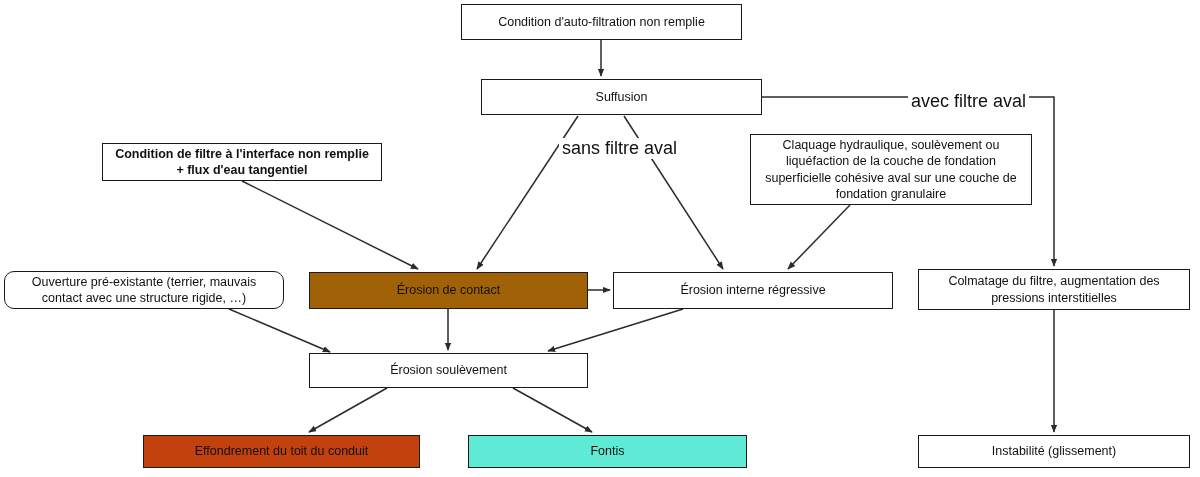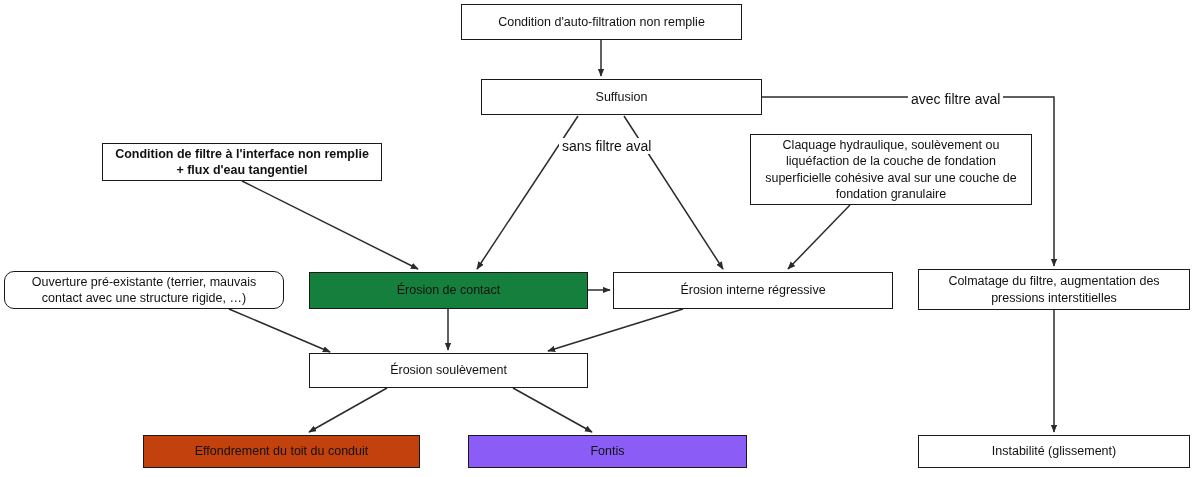--- a/index.html
+++ b/index.html
@@ -38,21 +38,21 @@
     line-height: 1.32;
     padding: 2px 6px;
     z-index: 2;
   }
   .node-label {
     display: block;
     white-space: pre-line;
   }
   .edge-label {
     position: absolute;
-    font-size: 14px;
+    font-size: 18px;
     color: #111111;
     background: #ffffff;
     padding: 0 3px;
     white-space: nowrap;
     z-index: 3;
   }
 </style>
 </head>
 <body>
 
@@ -95,37 +95,37 @@
       <div class="node" style="left: 750px; top: 134px; width: 282px; height: 71px; border-color: rgb(26, 26, 26); background: rgb(255, 255, 255); color: rgb(17, 17, 17);">
         <span class="node-label">Claquage hydraulique, soulèvement ou
 liquéfaction de la couche de fondation
 superficielle cohésive aval sur une couche de
 fondation granulaire</span>
       </div>
       <div class="node" style="left: 4px; top: 271px; width: 280px; height: 38px; border-color: rgb(26, 26, 26); background: rgb(255, 255, 255); color: rgb(17, 17, 17); border-radius: 10px;">
         <span class="node-label">Ouverture pré-existante (terrier, mauvais
 contact avec une structure rigide, …)</span>
       </div>
-      <div class="node" style="left: 309px; top: 272px; width: 279px; height: 37px; border-color: rgb(26, 26, 26); background: #15803d; color: rgb(17, 17, 17);">
+      <div class="node" style="left: 309px; top: 272px; width: 279px; height: 37px; border-color: rgb(26, 26, 26); background: #a16207; color: rgb(17, 17, 17);">
         <span class="node-label">Érosion de contact</span>
       </div>
       <div class="node" style="left: 613px; top: 272px; width: 280px; height: 37px; border-color: rgb(26, 26, 26); background: rgb(255, 255, 255); color: rgb(17, 17, 17);">
         <span class="node-label">Érosion interne régressive</span>
       </div>
       <div class="node" style="left: 918px; top: 269px; width: 272px; height: 41px; border-color: rgb(26, 26, 26); background: rgb(255, 255, 255); color: rgb(17, 17, 17);">
         <span class="node-label">Colmatage du filtre, augmentation des
 pressions interstitielles</span>
       </div>
       <div class="node" style="left: 309px; top: 353px; width: 279px; height: 35px; border-color: rgb(26, 26, 26); background: rgb(255, 255, 255); color: rgb(17, 17, 17);">
         <span class="node-label">Érosion soulèvement</span>
       </div>
       <div class="node" style="left: 143px; top: 435px; width: 277px; height: 33px; border-color: rgb(26, 26, 26); background: #c2410c; color: rgb(17, 17, 17);">
         <span class="node-label">Effondrement du toit du conduit</span>
       </div>
-      <div class="node" style="left: 468px; top: 435px; width: 279px; height: 33px; border-color: rgb(26, 26, 26); background: #8b5cf6; color: rgb(17, 17, 17);">
+      <div class="node" style="left: 468px; top: 435px; width: 279px; height: 33px; border-color: rgb(26, 26, 26); background: #5eead4; color: rgb(17, 17, 17);">
         <span class="node-label">Fontis</span>
       </div>
       <div class="node" style="left: 918px; top: 435px; width: 272px; height: 33px; border-color: rgb(26, 26, 26); background: rgb(255, 255, 255); color: rgb(17, 17, 17);">
         <span class="node-label">Instabilité (glissement)</span>
       </div>
     </div>
   <div id="edge-label-layer">
       <div class="edge-label" style="left: 908px; top: 91px;">avec filtre aval</div>
       <div class="edge-label" style="left: 559px; top: 138px;">sans filtre aval</div>
     </div>

